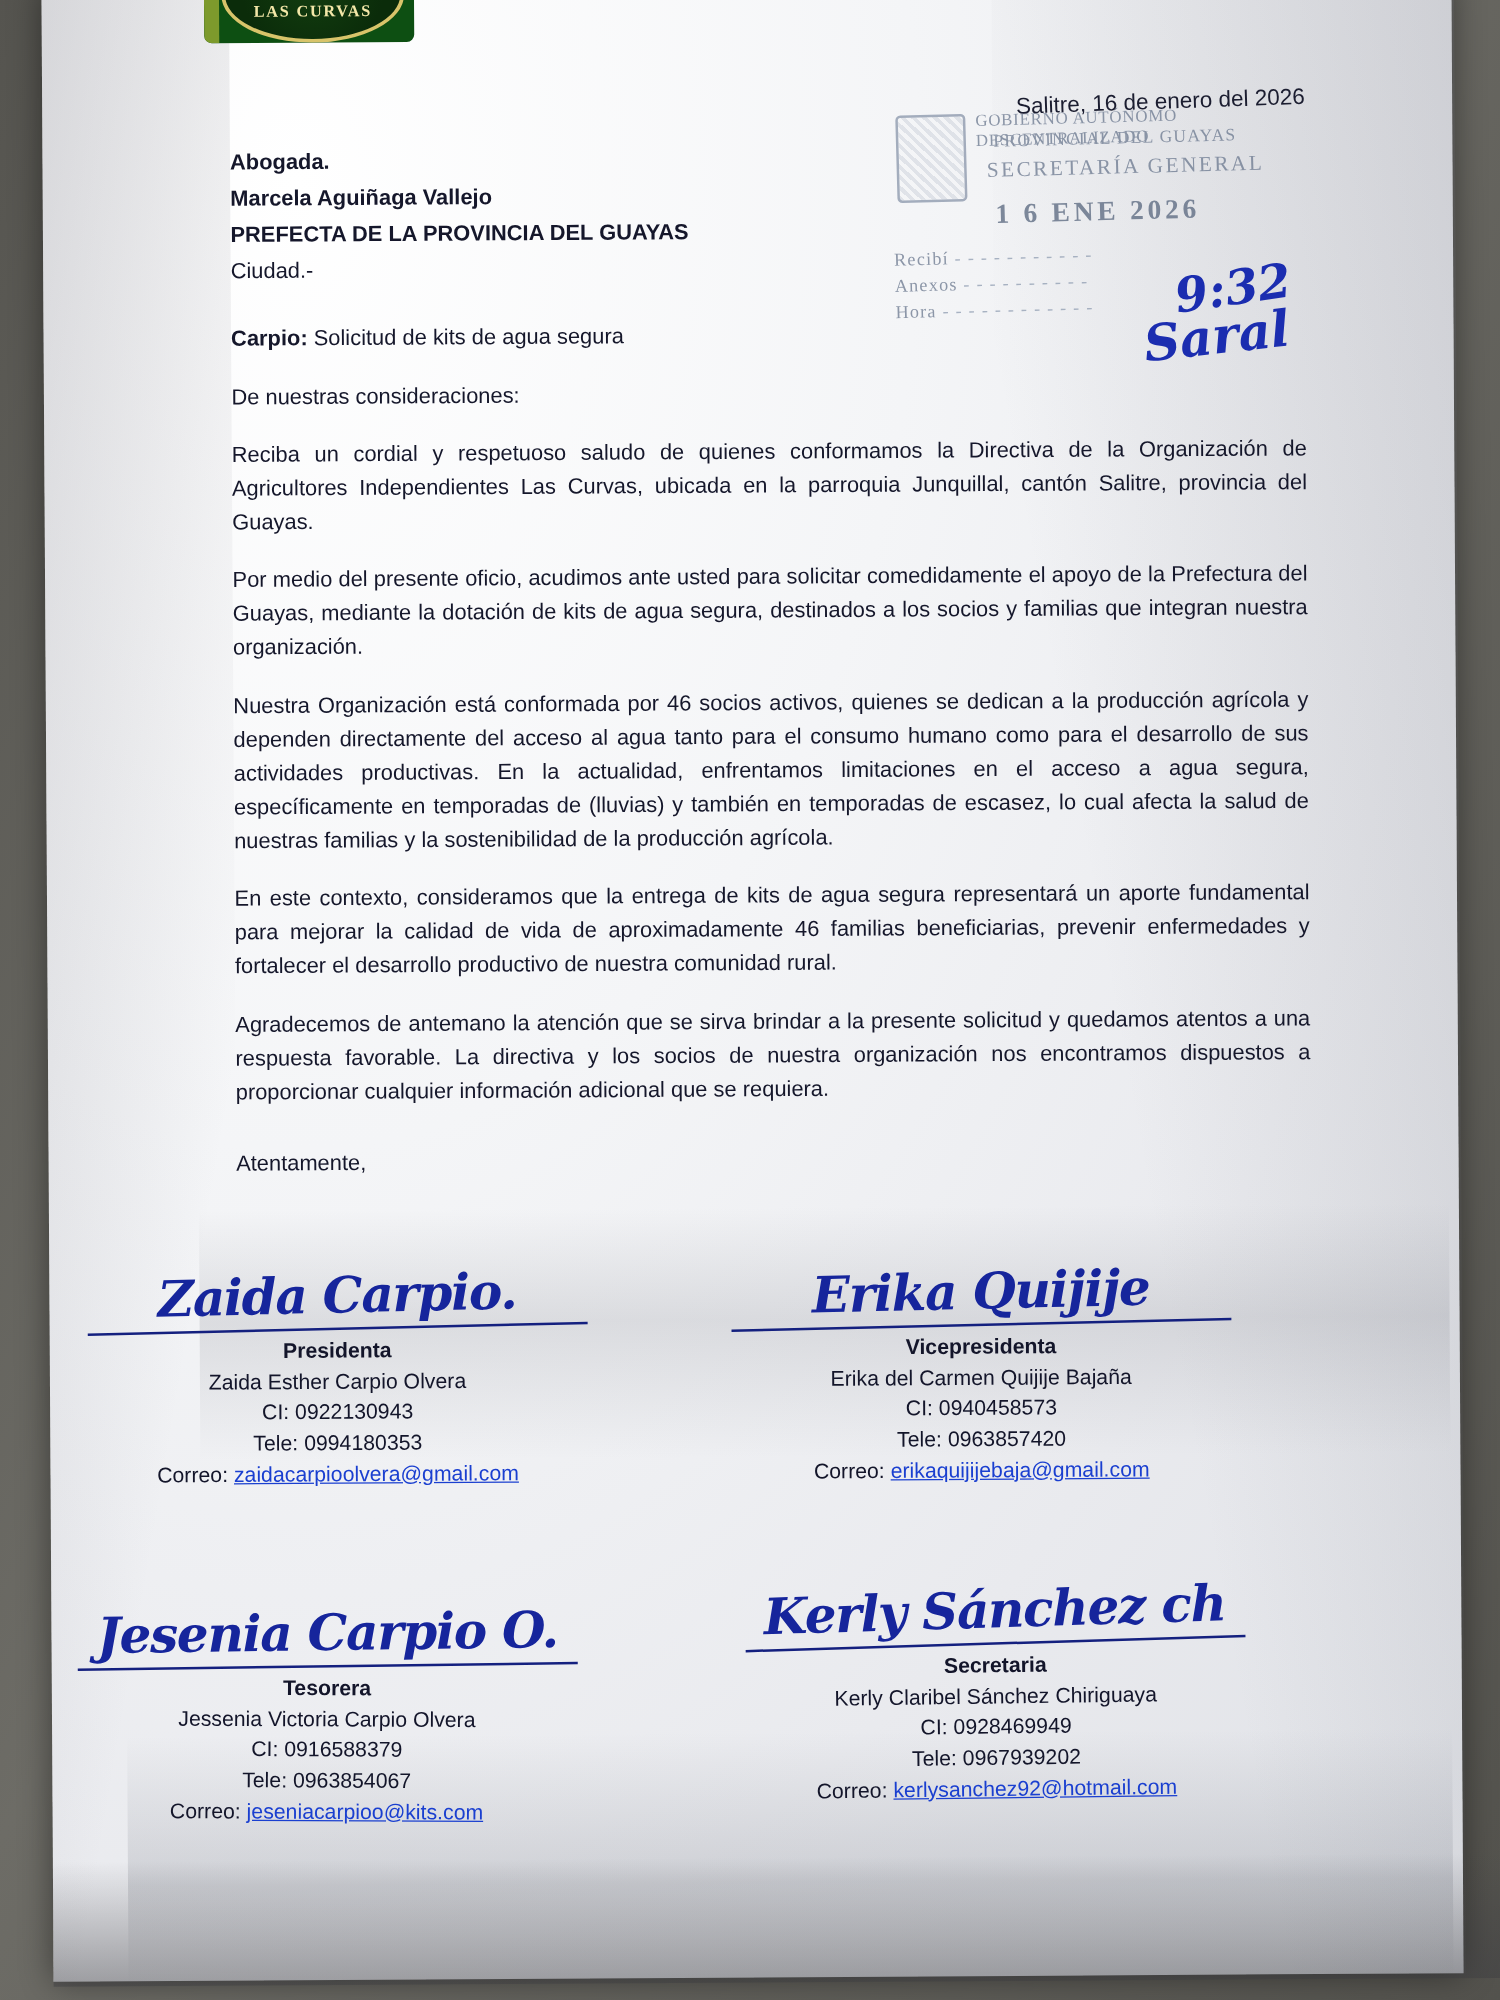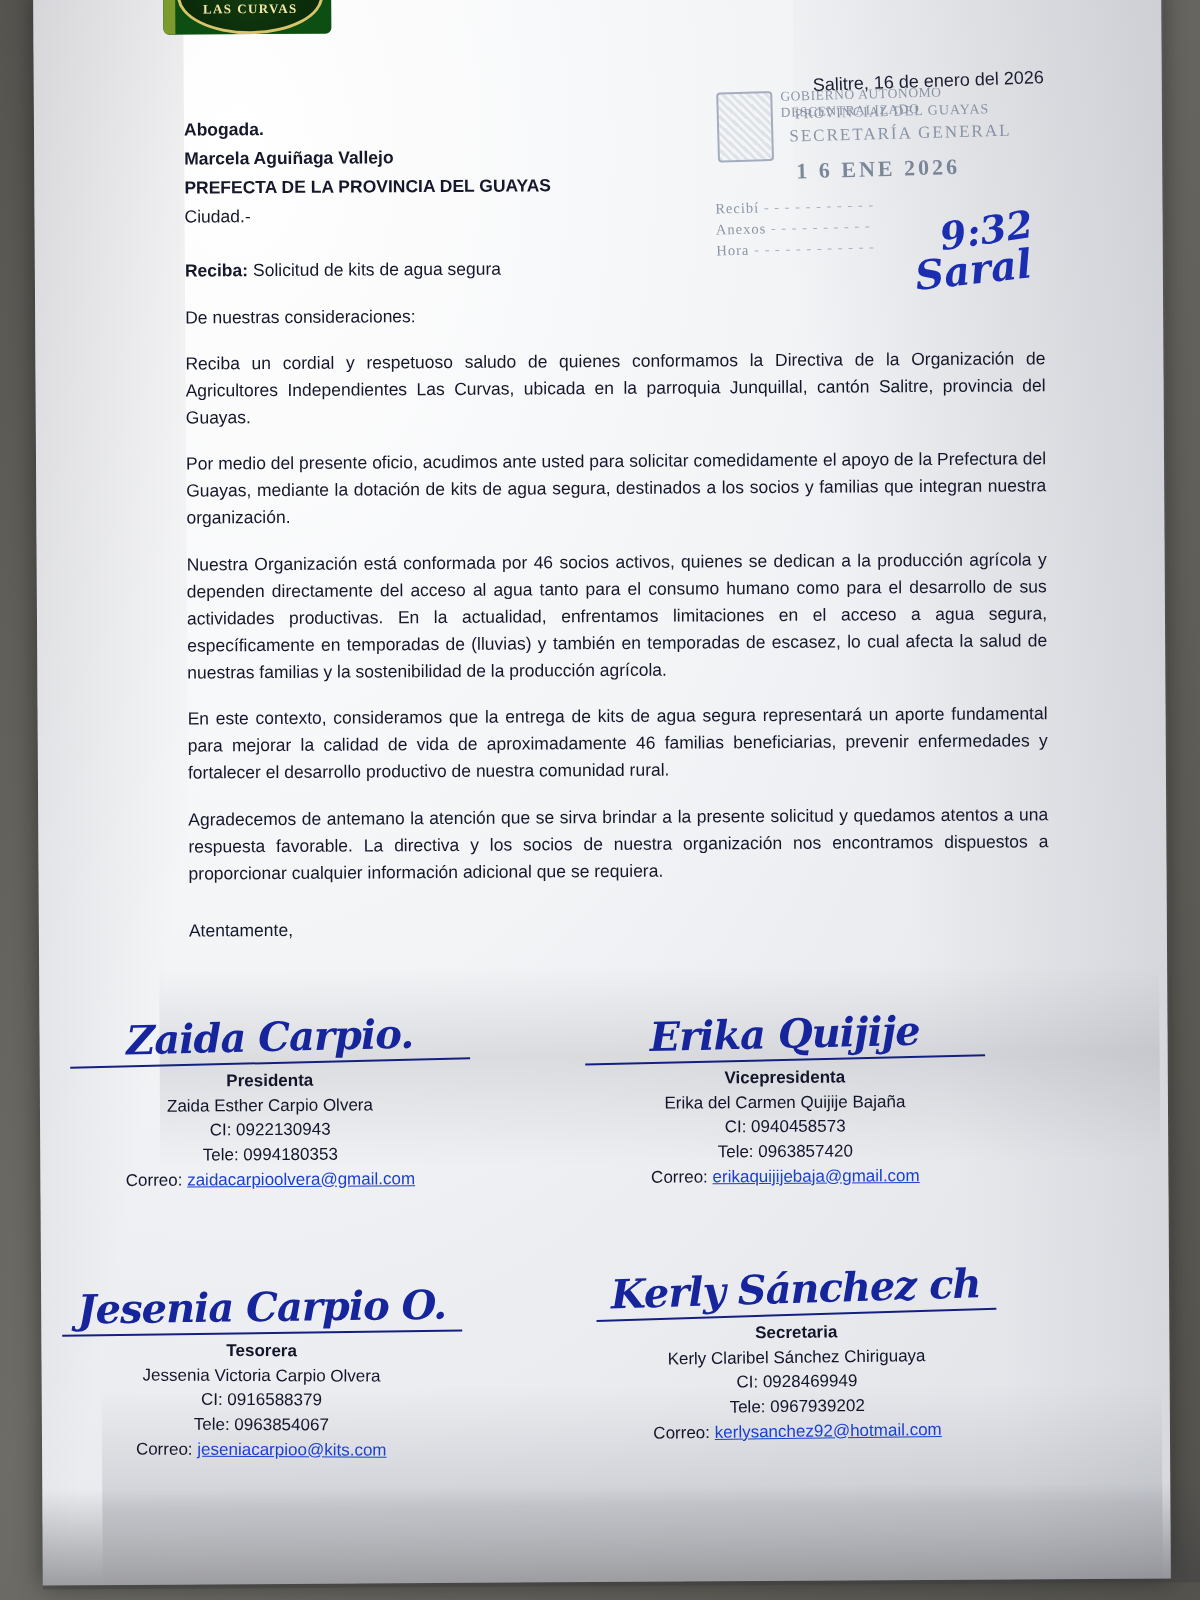--- a/index.html
+++ b/index.html
@@ -239,21 +239,21 @@
         <div class="date-line">Salitre, 16 de enero del 2026</div>
 
         <div class="addr">
           <div class="b">Abogada.</div>
           <div class="b">Marcela Aguiñaga Vallejo</div>
           <div class="b">PREFECTA DE LA PROVINCIA DEL GUAYAS</div>
           <div>Ciudad.-</div>
         </div>
 
         <div class="asunto">
-          <span class="b">Reciba:</span><span> Solicitud de kits de agua segura</span>
+          <span class="b">Carpio:</span><span> Solicitud de kits de agua segura</span>
         </div>
 
         <div class="consid">De nuestras consideraciones:</div>
 
         <p class="para">Reciba un cordial y respetuoso saludo de quienes conformamos la Directiva de la Organización de Agricultores Independientes Las Curvas, ubicada en la parroquia Junquillal, cantón Salitre, provincia del Guayas.</p>
         <p class="para">Por medio del presente oficio, acudimos ante usted para solicitar comedidamente el apoyo de la Prefectura del Guayas, mediante la dotación de kits de agua segura, destinados a los socios y familias que integran nuestra organización.</p>
         <p class="para">Nuestra Organización está conformada por 46 socios activos, quienes se dedican a la producción agrícola y dependen directamente del acceso al agua tanto para el consumo humano como para el desarrollo de sus actividades productivas. En la actualidad, enfrentamos limitaciones en el acceso a agua segura, específicamente en temporadas de (lluvias) y también en temporadas de escasez, lo cual afecta la salud de nuestras familias y la sostenibilidad de la producción agrícola.</p>
         <p class="para">En este contexto, consideramos que la entrega de kits de agua segura representará un aporte fundamental para mejorar la calidad de vida de aproximadamente 46 familias beneficiarias, prevenir enfermedades y fortalecer el desarrollo productivo de nuestra comunidad rural.</p>
         <p class="para">Agradecemos de antemano la atención que se sirva brindar a la presente solicitud y quedamos atentos a una respuesta favorable. La directiva y los socios de nuestra organización nos encontramos dispuestos a proporcionar cualquier información adicional que se requiera.</p>
 

